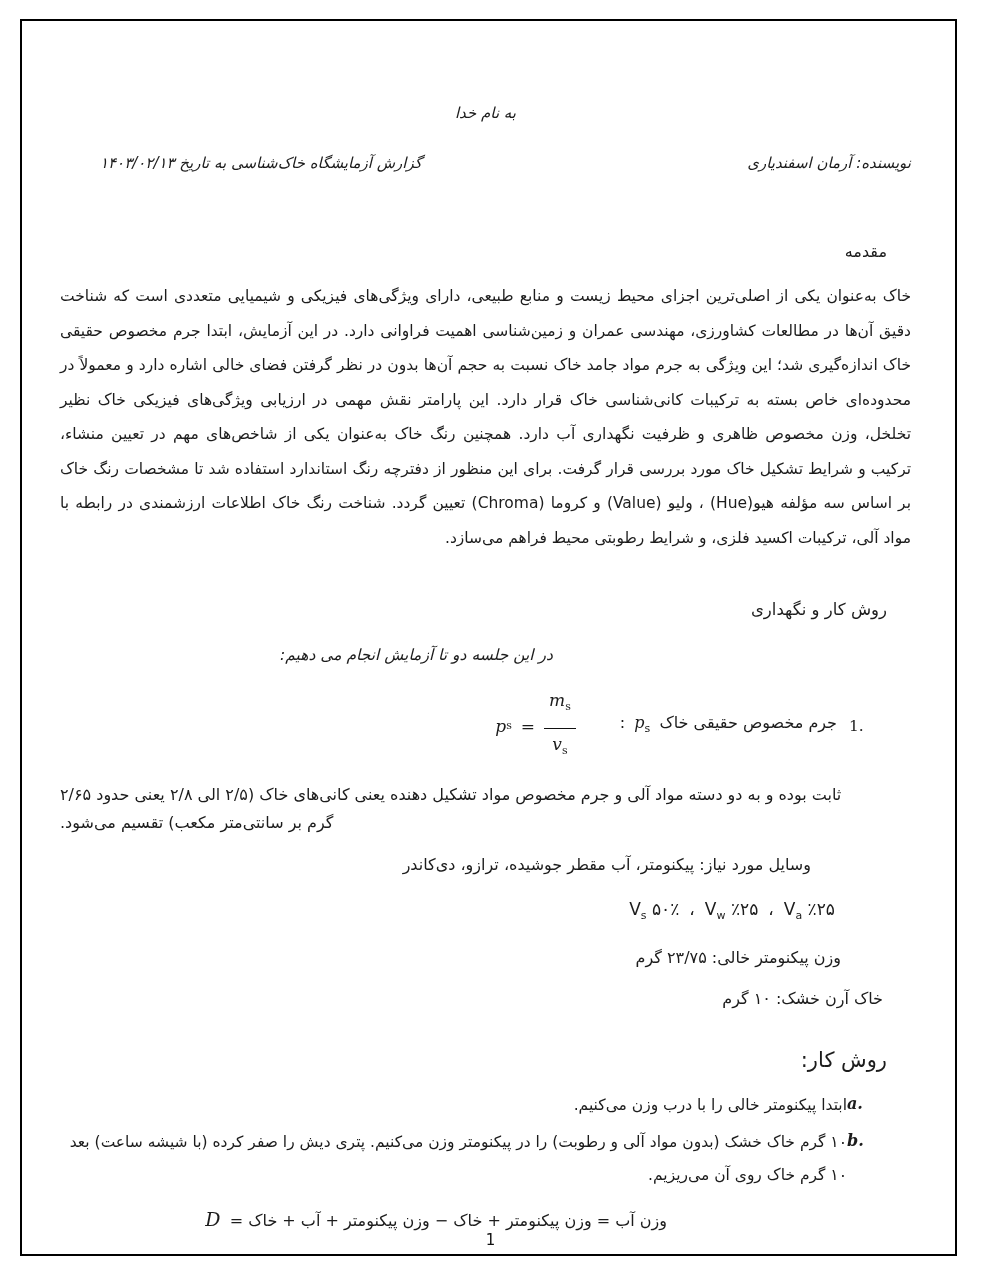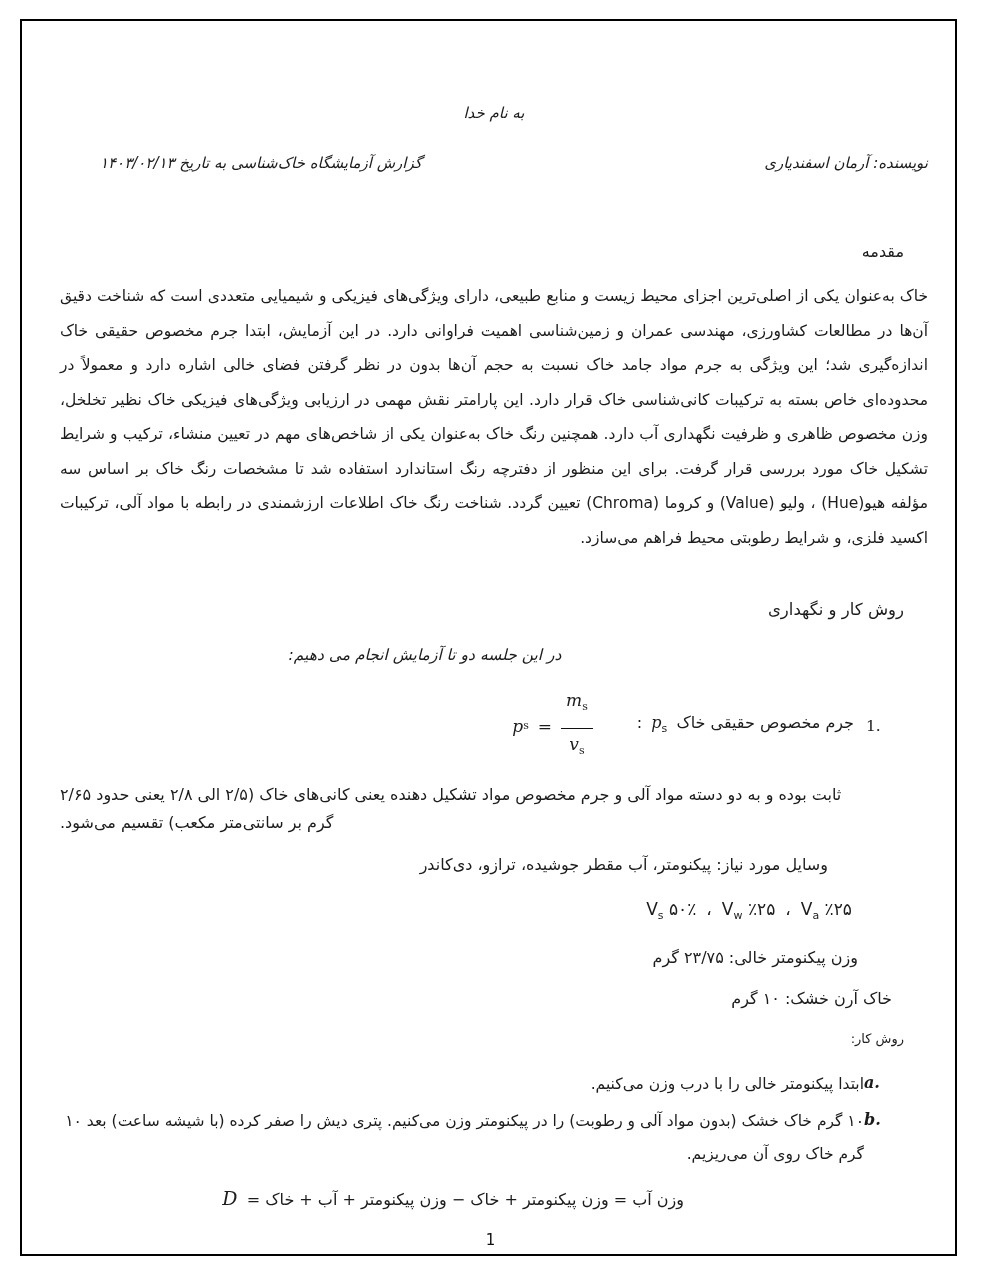--- a/index.html
+++ b/index.html
@@ -1,19 +1,19 @@
 <!DOCTYPE html>
 <html lang="fa"><head>
 <meta charset="utf-8">
 <style>
   html,body{margin:0;padding:0}
   body{width:981px;height:1285px;position:relative;background:#ffffff;color:#1c1c1c;
        font-family:"DejaVu Sans",sans-serif;overflow:hidden}
   .frame{position:absolute;left:20px;top:19px;width:937px;height:1237px;border:2px solid #000;box-sizing:border-box}
-  .content{position:absolute;right:53px;left:60px;top:19px;direction:rtl}
+  .content{position:absolute;right:70px;left:60px;top:19px;direction:rtl}
   .bismillah{margin-top:83px;text-align:center;font-style:italic;font-size:15px;line-height:22px}
   .header-row{margin-top:27px;display:flex;justify-content:space-between;font-style:italic;font-size:15px;line-height:24px}
   .header-row .title{margin-left:40px}
   .sec{margin:0;margin-top:64px;margin-right:24px;font-size:16px;font-weight:normal;line-height:26px}
   .body-para{margin:0;margin-top:14px;font-size:15.5px;line-height:34.5px;text-align:justify}
   .sec2{margin-top:42px;font-size:16.5px}
   .lead{margin-top:20px;margin-right:138px;text-align:center;font-style:italic;font-size:15.5px;line-height:24px}
   .num-item{margin-top:20px;margin-right:38px;display:flex;align-items:center;font-size:16px;line-height:26px}
   .marker{flex:0 0 24px;margin-left:12px;font-family:"DejaVu Serif",serif;font-size:15.5px}
   .item-label .mvar{margin:0 4px}
@@ -26,22 +26,22 @@
   .frac .top{display:block;border-bottom:1.4px solid #111;padding:0 5px 8px}
   .frac .bot{display:block;padding-top:2px}
   .cont{font-size:16px;line-height:28px;text-align:left}
   .l1{margin-top:16px}
   .l2{margin-right:168px}
   .dataline{font-size:16px;line-height:28px;text-align:right}
   .equip{margin-top:14px;margin-right:100px}
   .vol{margin-top:16px;margin-right:76px;font-size:17px}
   .vol .vsep{margin:0 10px}
   .pyc{margin-top:14px;margin-right:70px}
-  .dry{margin-top:13px;margin-right:36px}
-  .sec3{margin-top:13px;font-size:13px}
+  .dry{margin-top:13px;margin-right:28px}
+  .sec3{margin-top:34px;font-size:21px}
   .step{margin-top:16px;margin-right:42px;display:flex;font-size:15.5px;line-height:33px}
   .stepb{margin-top:4px}
   .smarker{flex:0 0 22px;font-family:"DejaVu Serif",serif;font-weight:bold;font-style:italic;font-size:16px;line-height:30px}
   .stext{flex:1}
   .wformula{margin-top:12px;margin-right:244px;text-align:right;font-size:16px;line-height:30px}
   .dvar{font-size:19px;margin-right:4px}
   .pagenum{position:absolute;left:0;right:0;bottom:36px;text-align:center;font-size:15px;color:#111}
 </style>
 </head>
 <body>

